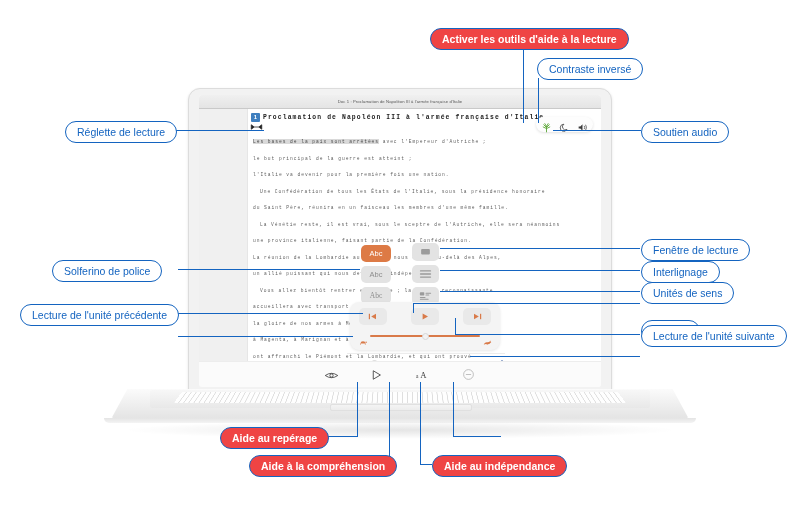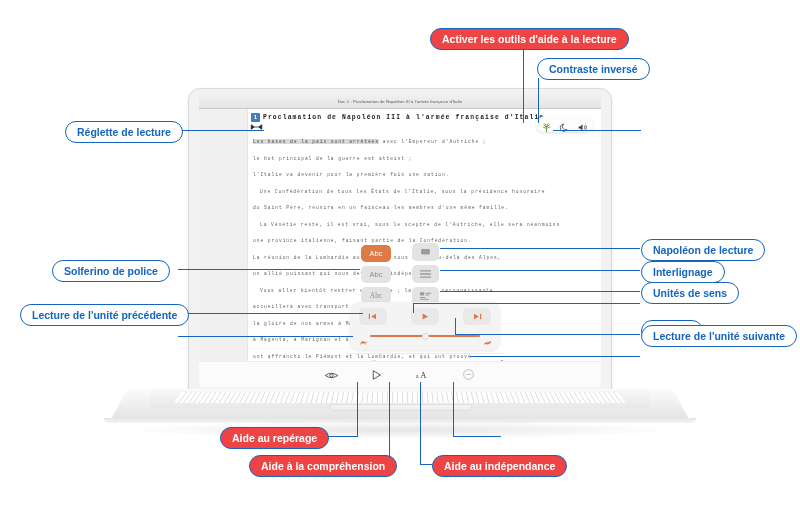--- a/index.html
+++ b/index.html
@@ -203,21 +203,21 @@
   .label {
     position: absolute;
     border: 1.4px solid #1464c0;
     color: #1464c0;
     background: #ffffff;
     border-radius: 20px;
     font-size: 10.5px;
     line-height: 1;
     padding: 4.5px 11px;
     white-space: nowrap;
-    font-weight: 700;
+    font-weight: 400;
   }
   .label.filled { background: #ef4444; color: #ffffff; border-color: #1464c0; font-weight: bold; }
 
   .ln { position: absolute; background: #1464c0; }
   .ln.h { height: 1.4px; }
   .ln.v { width: 1.4px; }
 </style>
 </head>
 <body>
 
@@ -453,24 +453,25 @@
 
   <div class="ln v" style="left:453px; top:382px; height:54px;"></div>
   <div class="ln h" style="left:453px; top:436px; width:48px;"></div>
 
   <div class="label filled" style="left:430px; top:28px;">Activer les outils d'aide à la lecture</div>
 
   <div class="label" style="left:537px; top:58px;">Contraste inversé</div>
 
   <div class="label" style="left:65px; top:121px;">Réglette de lecture</div>
 
+  <div class="label" style="left:641px; top:121px;">Soutien audio</div>
 
   <div class="label" style="left:52px; top:260px;">Solferino de police</div>
 
-  <div class="label" style="left:641px; top:239px;">Napoléon de lecture</div>
+  <div class="label" style="left:641px; top:239px;">Fenêtre de lecture</div>
 
   <div class="label" style="left:641px; top:261px;">Interlignage</div>
 
   <div class="label" style="left:641px; top:282px;">Unités de sens</div>
 
   <div class="label" style="left:20px; top:304px;">Lecture de l'unité précédente</div>
 
   <div class="label" style="left:641px; top:304px;margin-top:16px;">Lecture</div>
 
   <div class="label" style="left:641px; top:325px;">Lecture de l'unité suivante</div>

